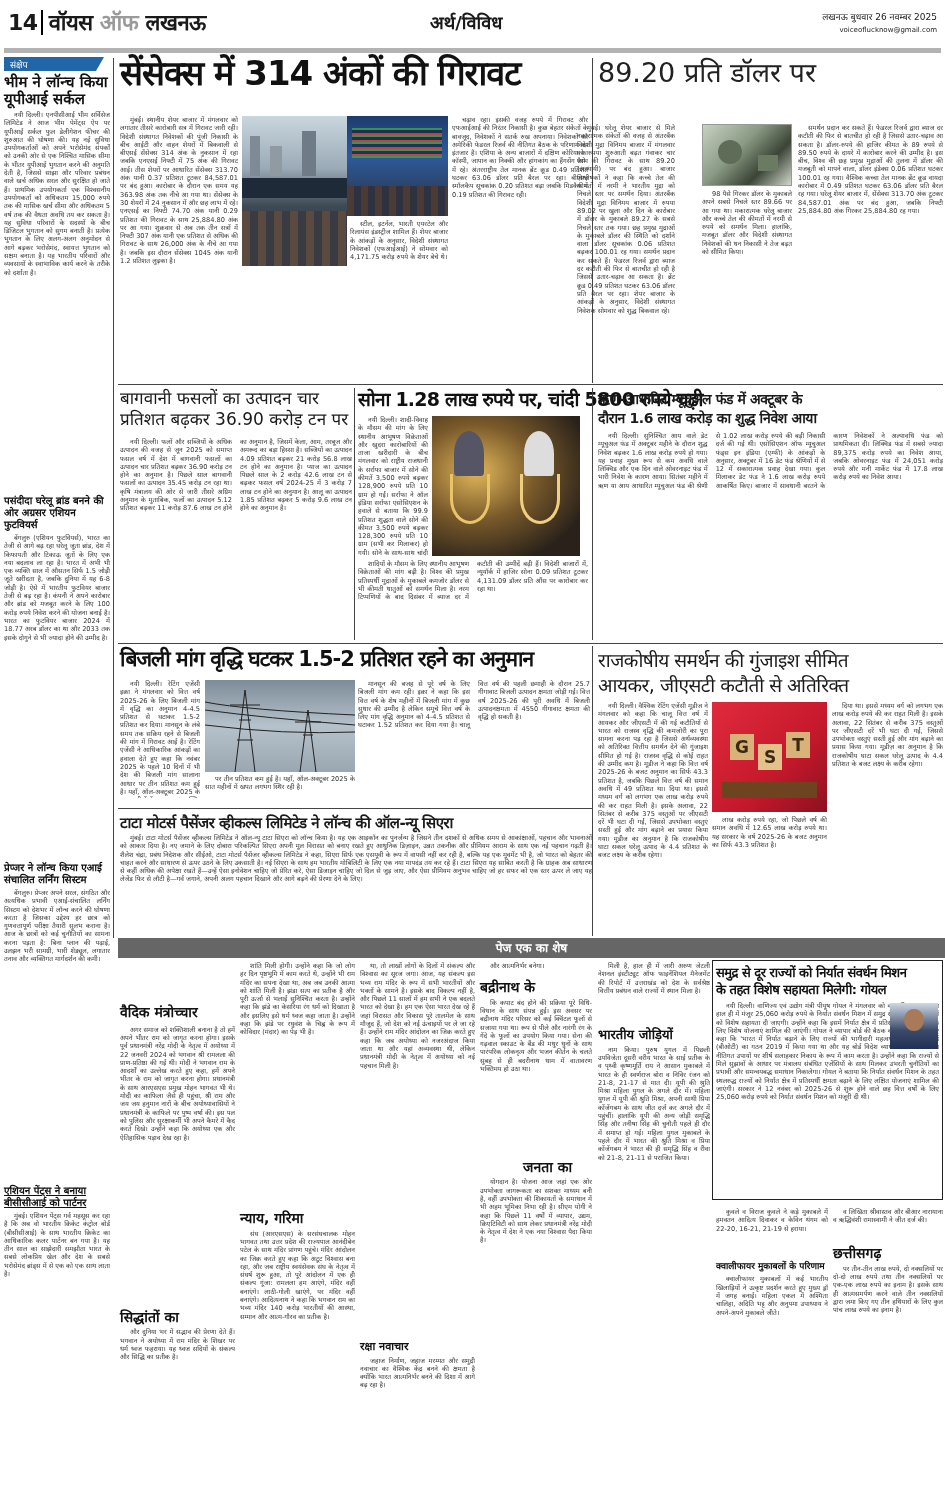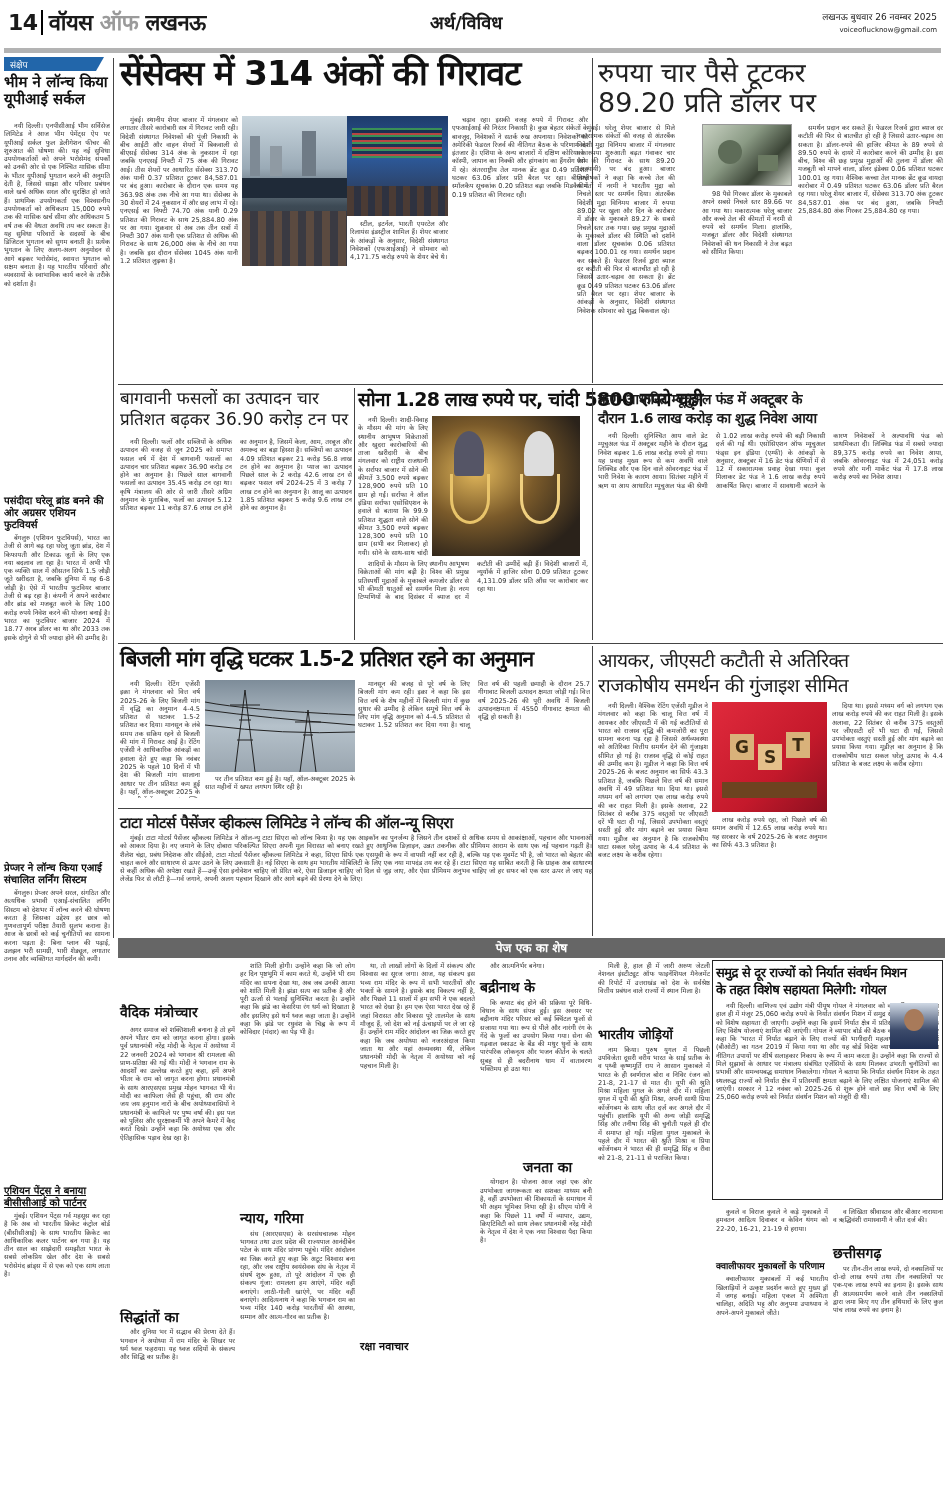--- a/index.html
+++ b/index.html
@@ -34,21 +34,21 @@
   <div class="abs mh-date">लखनऊ बुधवार 26 नवम्बर 2025</div>
   <div class="abs mh-email">voiceoflucknow@gmail.com</div>
 </div>
 <div class="abs mh-rule"></div>
 
 <div class="abs kicker">संक्षेप</div>
 <div class="abs vrule" style="left:113px;top:58px;height:880px;"></div>
 
 <div class="abs" style="left:4px;top:74px;width:106px;">
   <div class="h-big" style="font-size:15px;line-height:17px;">भीम ने लॉन्च किया यूपीआई सर्कल</div>
-  <div class="text" style="height:330px;margin-top:14px;">
+  <div class="text" style="height:330px;margin-top:3px;">
       <p>नयी दिल्ली। एनपीसीआई भीम सर्विसेज लिमिटेड ने आज भीम पेमेंट्स ऐप पर यूपीआई सर्कल फुल डेलीगेशन फीचर की शुरुआत की घोषणा की। यह नई सुविधा उपयोगकर्ताओं को अपने भरोसेमंद संपर्कों को उनकी ओर से एक निश्चित मासिक सीमा के भीतर यूपीआई भुगतान करने की अनुमति देती है, जिससे साझा और परिवार प्रबंधन वाले खर्च अधिक सरल और सुरक्षित हो जाते हैं। प्राथमिक उपयोगकर्ता एक विश्वसनीय उपयोगकर्ता को अधिकतम 15,000 रुपये तक की मासिक खर्च सीमा और अधिकतम 5 वर्ष तक की वैधता अवधि तय कर सकता है। यह सुविधा परिवारों के सदस्यों के बीच डिजिटल भुगतान को सुगम बनाती है। प्रत्येक भुगतान के लिए अलग-अलग अनुमोदन से आगे बढ़कर भरोसेमंद, स्वायत्त भुगतान को सक्षम बनाता है। यह भारतीय परिवारों और व्यवसायों के स्वाभाविक कार्य करने के तरीके को दर्शाता है।</p>
     </div>
 </div>
 <div class="abs" style="left:4px;top:495px;width:106px;">
   <div class="h-big" style="font-size:10px;line-height:12px;">पसंदीदा घरेलू ब्रांड बनने की ओर अग्रसर एशियन फुटवियर्स</div>
   <div class="text" style="height:340px;margin-top:3px;">
       <p>बेंगलुरु (एशियन फुटवियर्स), भारत का तेजी से आगे बढ़ रहा घरेलू जूता ब्रांड, देश में किफायती और टिकाऊ जूतों के लिए एक नया बदलाव ला रहा है। भारत में अभी भी एक व्यक्ति साल में औसतन सिर्फ 1.5 जोड़ी जूते खरीदता है, जबकि दुनिया में यह 6-8 जोड़ी है। ऐसे में भारतीय फुटवियर बाजार तेजी से बढ़ रहा है। कंपनी ने अपने कारोबार और ब्रांड को मजबूत करने के लिए 100 करोड़ रुपये निवेश करने की योजना बनाई है। भारत का फुटवियर बाजार 2024 में 18.77 अरब डॉलर का था और 2033 तक इसके दोगुने से भी ज्यादा होने की उम्मीद है।</p>
     </div>
 </div>
 <div class="abs" style="left:4px;top:862px;width:106px;">
@@ -84,21 +84,20 @@
 <div class="abs text" style="left:350px;top:220px;width:98px;height:160px;">
     <p>स्टील, इटर्नल, भारती एयरटेल और रिलायंस इंडस्ट्रीज शामिल हैं। शेयर बाजार के आंकड़ों के अनुसार, विदेशी संस्थागत निवेशकों (एफआईआई) ने सोमवार को 4,171.75 करोड़ रुपये के शेयर बेचे थे।</p>
   </div>
 <div class="abs text" style="left:452px;top:116px;width:136px;height:270px;">
     <p>चढ़ाव रहा। इसकी वजह रुपये में गिरावट और एफआईआई की निरंतर निकासी है। कुछ बेहतर संकेतों के बावजूद, निवेशकों ने सतर्क रुख अपनाया। निवेशकों को अमेरिकी फेडरल रिजर्व की नीतिगत बैठक के परिणाम का इंतजार है। एशिया के अन्य बाजारों में दक्षिण कोरिया का कॉस्पी, जापान का निक्की और हांगकांग का हैंगसेंग लाभ में रहे। अंतरराष्ट्रीय तेल मानक ब्रेंट क्रूड 0.49 प्रतिशत घटकर 63.06 डॉलर प्रति बैरल पर रहा। बीएसई स्मॉलकैप सूचकांक 0.20 प्रतिशत बढ़ा जबकि मिडकैप में 0.19 प्रतिशत की गिरावट रही।</p>
   </div>
 
 <div class="abs vrule" style="left:592px;top:58px;height:325px;"></div>
 
 <div class="abs" style="left:598px;top:58px;width:345px;">
-  <div style="font-size:27px;line-height:30px;color:#222;white-space:nowrap;">रुपया चार पैसे टूटकर</div>
   <div style="font-size:27px;line-height:30px;color:#222;white-space:nowrap;">89.20 प्रति डॉलर पर</div>
 </div>
 <div class="abs text" style="left:577px;top:124px;width:98px;height:258px;">
     <p>मुंबई। घरेलू शेयर बाजार से मिले नकारात्मक संकेतों की वजह से अंतरबैंक विदेशी मुद्रा विनिमय बाजार में मंगलवार को रुपया शुरुआती बढ़त गंवाकर चार पैसे की गिरावट के साथ 89.20 (अस्थायी) पर बंद हुआ। बाजार विश्लेषकों ने कहा कि कच्चे तेल की कीमतों में नरमी ने भारतीय मुद्रा को निचले स्तर पर समर्थन दिया। अंतरबैंक विदेशी मुद्रा विनिमय बाजार में रुपया 89.02 पर खुला और दिन के कारोबार में डॉलर के मुकाबले 89.27 के सबसे निचले स्तर तक गया। छह प्रमुख मुद्राओं के मुकाबले डॉलर की स्थिति को दर्शाने वाला डॉलर सूचकांक 0.06 प्रतिशत बढ़कर 100.01 रह गया। समर्थन प्रदान कर सकते हैं। फेडरल रिजर्व द्वारा ब्याज दर कटौती की फिर से बातचीत हो रही है जिससे उतार-चढ़ाव आ सकता है। ब्रेंट क्रूड 0.49 प्रतिशत घटकर 63.06 डॉलर प्रति बैरल पर रहा। शेयर बाजार के आंकड़ों के अनुसार, विदेशी संस्थागत निवेशक सोमवार को शुद्ध बिकवाल रहे।</p>
   </div>
 <div class="abs photo" style="left:702px;top:124px;width:90px;height:62px;background:linear-gradient(135deg,#c8d1c2 0%,#8a9a84 40%,#3b4436 70%,#d2d8cc 100%);border:1px solid #999;">
   <div style="position:absolute;left:15px;top:15px;width:24px;height:24px;border-radius:50%;background:#5e6c58;"></div>
   <div style="position:absolute;left:55px;top:30px;width:20px;height:16px;background:#6b7a62;"></div>
 </div>
 <div class="abs text" style="left:702px;top:190px;width:90px;height:192px;">
@@ -168,22 +167,22 @@
 
 <div class="abs hrule" style="left:118px;top:808px;width:474px;"></div>
 <div class="abs" style="left:120px;top:812px;width:472px;font-size:15px;font-weight:bold;white-space:nowrap;letter-spacing:-0.5px;">टाटा मोटर्स पैसेंजर व्हीकल्स लिमिटेड ने लॉन्च की ऑल-न्यू सिएरा</div>
 <div class="abs text" style="left:120px;top:834px;width:472px;height:100px;">
     <p>मुंबई। टाटा मोटर्स पैसेंजर व्हीकल्स लिमिटेड ने ऑल-न्यू टाटा सिएरा को लॉन्च किया है। यह एक आइकॉन का पुनर्जन्म है जिसने तीन दशकों से अधिक समय से आकांक्षाओं, पहचान और भावनाओं को आकार दिया है। नए जमाने के लिए दोबारा परिकल्पित सिएरा अपनी मूल विरासत को बनाए रखते हुए आधुनिक डिज़ाइन, उन्नत तकनीक और प्रीमियम आराम के साथ एक नई पहचान गढ़ती है। शैलेश चंद्रा, प्रबंध निदेशक और सीईओ, टाटा मोटर्स पैसेंजर व्हीकल्स लिमिटेड ने कहा, सिएरा सिर्फ एक एसयूवी के रूप में वापसी नहीं कर रही है, बल्कि यह एक मूवमेंट भी है, जो भारत को बेहतर की चाहत करने और साधारण से ऊपर उठने के लिए उकसाती है। नई सिएरा के साथ हम भारतीय मोबिलिटी के लिए एक नया मापदंड तय कर रहे हैं। टाटा सिएरा यह साबित करती है कि ग्राहक अब साधारण से कहीं अधिक की अपेक्षा रखते हैं—उन्हें ऐसा इनोवेशन चाहिए जो प्रेरित करे, ऐसा डिजाइन चाहिए जो दिल से जुड़ जाए, और ऐसा प्रीमियम अनुभव चाहिए जो हर सफर को एक स्तर ऊपर ले जाए यह लेजेंड फिर से लौटी है—गर्व जगाने, अपनी अलग पहचान दिखाने और आगे बढ़ने की प्रेरणा देने के लिए।</p>
   </div>
 
 <div class="abs vrule" style="left:592px;top:646px;height:290px;"></div>
 
 <div class="abs" style="left:598px;top:648px;width:345px;">
+  <div style="font-size:19px;line-height:25px;white-space:nowrap;letter-spacing:-0.5px;">राजकोषीय समर्थन की गुंजाइश सीमित</div>
   <div style="font-size:19px;line-height:25px;white-space:nowrap;letter-spacing:-0.5px;">आयकर, जीएसटी कटौती से अतिरिक्त</div>
-  <div style="font-size:19px;line-height:25px;white-space:nowrap;letter-spacing:-0.5px;">राजकोषीय समर्थन की गुंजाइश सीमित</div>
 </div>
 <div class="abs text" style="left:598px;top:702px;width:110px;height:232px;">
     <p>नयी दिल्ली। वैश्विक रेटिंग एजेंसी मूडीज ने मंगलवार को कहा कि चालू वित्त वर्ष में आयकर और जीएसटी में की गई कटौतियों से भारत को राजस्व वृद्धि की कमजोरी का पूरा सामना करना पड़ रहा है जिससे अर्थव्यवस्था को अतिरिक्त वित्तीय समर्थन देने की गुंजाइश सीमित हो गई है। राजस्व वृद्धि से कोई राहत की उम्मीद कम है। मूडीज ने कहा कि वित्त वर्ष 2025-26 के बजट अनुमान का सिर्फ 43.3 प्रतिशत है, जबकि पिछले वित्त वर्ष की समान अवधि में 49 प्रतिशत था। दिया था। इससे मध्यम वर्ग को लगभग एक लाख करोड़ रुपये की कर राहत मिली है। इसके अलावा, 22 सितंबर से करीब 375 वस्तुओं पर जीएसटी दरें भी घटा दी गईं, जिससे उपभोक्ता वस्तुएं सस्ती हुई और मांग बढ़ाने का प्रयास किया गया। मूडीज का अनुमान है कि राजकोषीय घाटा सकल घरेलू उत्पाद के 4.4 प्रतिशत के बजट लक्ष्य के करीब रहेगा।</p>
   </div>
 <div class="abs photo" style="left:712px;top:702px;width:115px;height:110px;background:linear-gradient(135deg,#e02a3c 0%,#c4192b 60%,#8d1020 100%);">
   <div style="position:absolute;left:18px;top:32px;width:24px;height:26px;background:#d9b27a;color:#3a2a12;font-weight:bold;font-size:17px;text-align:center;line-height:26px;">G</div>
   <div style="position:absolute;left:46px;top:42px;width:24px;height:26px;background:#e4c08a;color:#3a2a12;font-weight:bold;font-size:17px;text-align:center;line-height:26px;">S</div>
   <div style="position:absolute;left:74px;top:30px;width:24px;height:26px;background:#d9b27a;color:#3a2a12;font-weight:bold;font-size:17px;text-align:center;line-height:26px;">T</div>
   <div style="position:absolute;left:10px;top:80px;width:95px;height:16px;background:#6d4320;"></div>
 </div>
@@ -213,20 +212,23 @@
   <div class="h-big" style="font-size:14px;margin-top:4px;">न्याय, गरिमा</div>
   <div class="text" style="height:240px;margin-top:4px;">
       <p>संघ (आरएसएस) के सरसंघचालक मोहन भागवत तथा उत्तर प्रदेश की राज्यपाल आनंदीबेन पटेल के साथ मंदिर प्रांगण पहुंचे। मंदिर आंदोलन का जिक्र करते हुए कहा कि अटूट विश्वास बना रहा, और जब राष्ट्रीय स्वयंसेवक संघ के नेतृत्व में संघर्ष शुरू हुआ, तो पूरे आंदोलन में एक ही संकल्प गूंजा: रामलला हम आएंगे, मंदिर वहीं बनाएंगे। लाठी-गोली खाएंगे, पर मंदिर वहीं बनाएंगे। आदित्यनाथ ने कहा कि भगवान राम का भव्य मंदिर 140 करोड़ भारतीयों की आस्था, सम्मान और आत्म-गौरव का प्रतीक है।</p>
     </div>
 </div>
 <div class="abs" style="left:360px;top:962px;width:115px;">
   <div class="text" style="height:375px;">
       <p>था, तो लाखों लोगों के दिलों में संकल्प और विश्वास का सूरज जगा। आज, यह संकल्प इस भव्य राम मंदिर के रूप में सभी भारतीयों और भक्तों के सामने है। इसके बाद विकल्प नहीं है, और पिछले 11 सालों में हम सभी ने एक बदलते भारत को देखा है। हम एक ऐसा भारत देख रहे हैं जहां विरासत और विकास पूरे तालमेल के साथ मौजूद हैं, जो देश को नई ऊंचाइयों पर ले जा रहे हैं। उन्होंने राम मंदिर आंदोलन का जिक्र करते हुए कहा कि जब अयोध्या को नजरअंदाज किया जाता था और यहां अव्यवस्था थी, लेकिन प्रधानमंत्री मोदी के नेतृत्व में अयोध्या को नई पहचान मिली है।</p>
     </div>
   <div class="h-big" style="font-size:11px;margin-top:4px;">रक्षा नवाचार</div>
+  <div class="text" style="height:120px;margin-top:4px;">
+      <p>जहाज निर्माण, जहाज मरम्मत और समुद्री नवाचार का वैश्विक केंद्र बनने की क्षमता है क्योंकि भारत आत्मनिर्भर बनने की दिशा में आगे बढ़ रहा है।</p>
+    </div>
 </div>
 <div class="abs" style="left:480px;top:962px;width:112px;">
   <div class="text" style="height:10px;">
       <p>और आत्मनिर्भर बनेगा।</p>
     </div>
   <div class="h-big" style="font-size:14px;margin-top:8px;">बद्रीनाथ के</div>
   <div class="text" style="height:155px;margin-top:4px;">
       <p>कि कपाट बंद होने की प्रक्रिया पूरे विधि-विधान के साथ संपन्न हुई। इस अवसर पर बद्रीनाथ मंदिर परिसर को कई क्विंटल फूलों से सजाया गया था। रूप से पीले और नारंगी रंग के गेंदे के फूलों का उपयोग किया गया। सेना की गढ़वाल स्काउट के बैंड की मधुर धुनों के साथ पारंपरिक लोकनृत्य और भजन कीर्तन के चलते सुबह से ही बदरीनाथ धाम में वातावरण भक्तिमय हो उठा था।</p>
     </div>
   <div class="h-big" style="font-size:14px;margin-top:6px;margin-left:43px;">जनता का</div>

